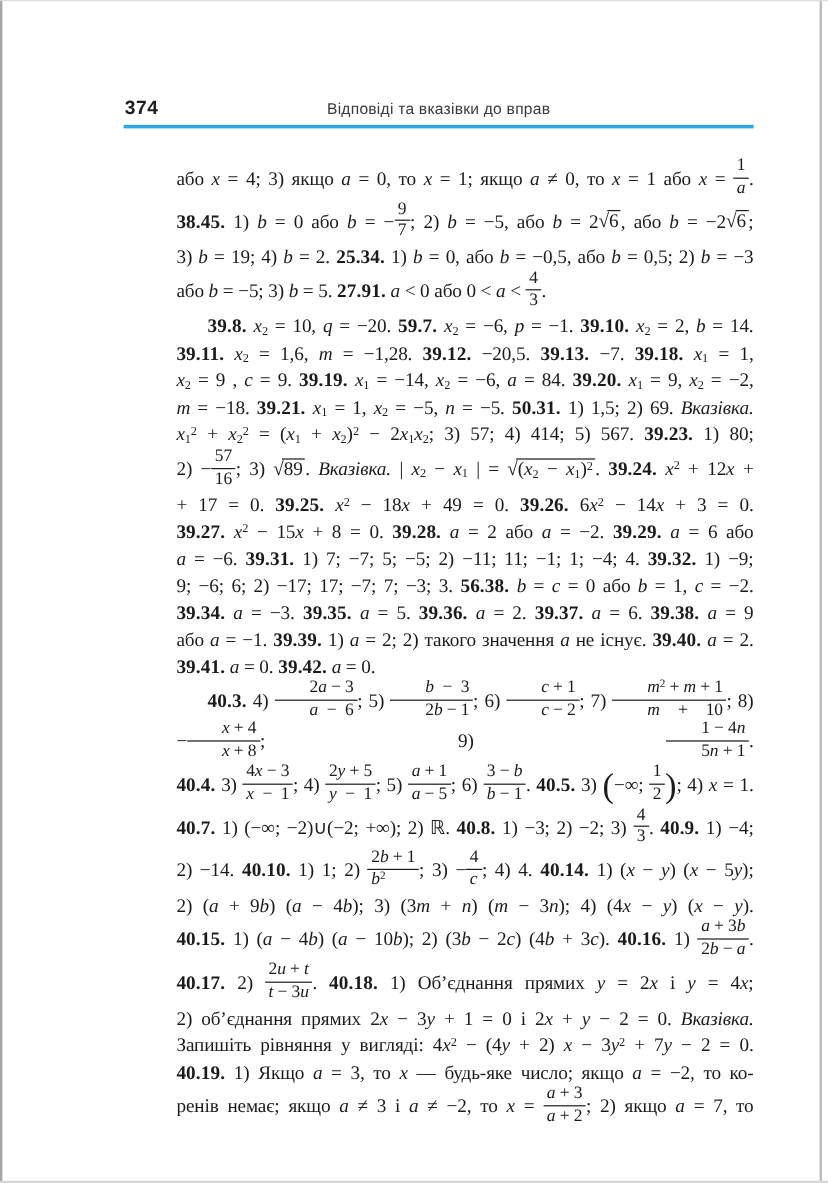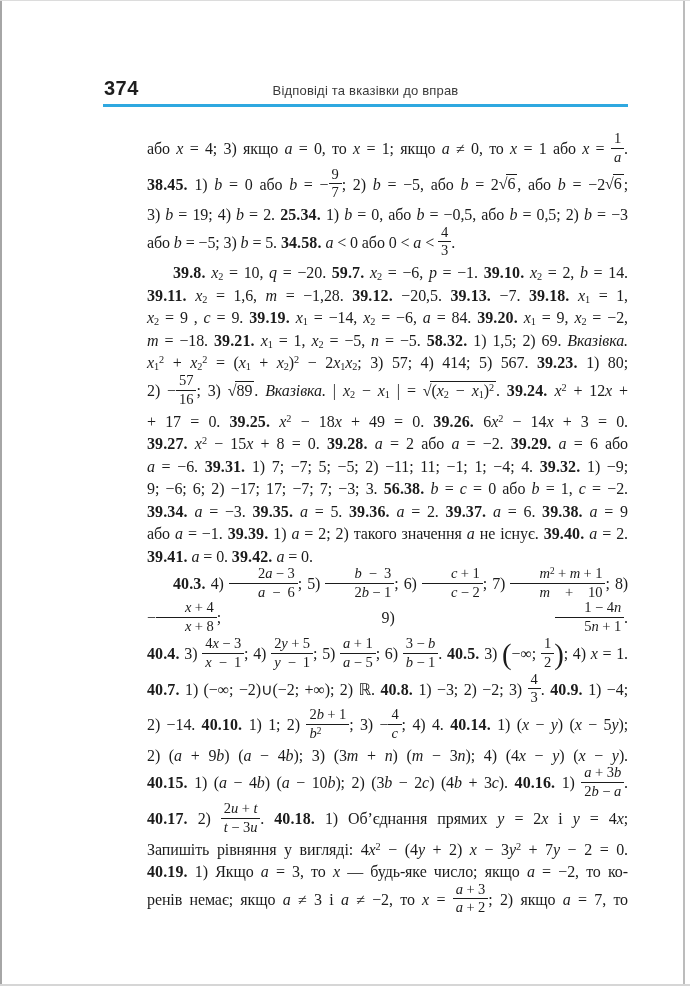--- a/index.html
+++ b/index.html
@@ -16,21 +16,21 @@
   .edge-right { left: 683px; top: 0; width: 2px; height: 100%; background: #bcbcbc; }
   .edge-top   { left: 0; top: 0; width: 100%; height: 1px; background: #dcdcdc; }
   .edge-bottom{ left: 0; top: 984px; width: 100%; height: 2px; background: #d6d6d6; }
 
   .content { position: absolute; left: 103px; top: 0; width: 525px; }
 
   .header { position: relative; margin-top: 74px; height: 26px; }
   .pagenum {
     position: absolute; left: 1px; bottom: 0;
     font-family: "Liberation Sans", sans-serif;
-    font-weight: 700; font-size: 20px; letter-spacing: 0.5px; color: #1e1e1e;
+    font-weight: 700; font-size: 16px; letter-spacing: 0.5px; color: #1e1e1e;
   }
   .htitle {
     position: absolute; left: 0; right: 0; bottom: 2px;
     text-align: center;
     font-family: "Liberation Sans", sans-serif;
     font-size: 13px; color: #3a3a3a; letter-spacing: 0.2px;
   }
   .hrule { margin-top: 4px; height: 3px; background: #2fa8e0; }
 
   .textbody { margin-top: 26px; margin-left: 44px; }
@@ -76,39 +76,40 @@
   <div class="content">
     <div class="header">
       <span class="pagenum">374</span>
       <span class="htitle">Відповіді та вказівки до вправ</span>
     </div>
     <div class="hrule" style="background: rgb(47, 168, 224);"></div>
     <div class="textbody">
         <div class="line">або <i class="v">x</i> = 4; 3) якщо <i class="v">a</i> = 0, то <i class="v">x</i> = 1; якщо <i class="v">a</i> ≠ 0, то <i class="v">x</i> = 1 або <i class="v">x</i> = <span class="frac"><span class="fr-n">1</span><span class="fr-d"><i class="v">a</i></span></span>.</div>
         <div class="line"><b class="bnum">38.45.</b> 1) <i class="v">b</i> = 0 або <i class="v">b</i> = −<span class="frac"><span class="fr-n">9</span><span class="fr-d">7</span></span>; 2) <i class="v">b</i> = −5, або <i class="v">b</i> = 2<span class="sqrt"><span class="rs">√</span><span class="rad">6</span></span>, або <i class="v">b</i> = −2<span class="sqrt"><span class="rs">√</span><span class="rad">6</span></span>;</div>
         <div class="line">3) <i class="v">b</i> = 19; 4) <i class="v">b</i> = 2. <b class="bnum">25.34.</b> 1) <i class="v">b</i> = 0, або <i class="v">b</i> = −0,5, або <i class="v">b</i> = 0,5; 2) <i class="v">b</i> = −3</div>
-        <div class="line endpara">або <i class="v">b</i> = −5; 3) <i class="v">b</i> = 5. <b class="bnum">34.58.</b> <i class="v">a</i> &lt; 0 або 0 &lt; <i class="v">a</i> &lt; <span class="frac"><span class="fr-n">4</span><span class="fr-d">3</span></span>.</div>
+        <div class="line endpara">або <i class="v">b</i> = −5; 3) <i class="v">b</i> = 5. <b class="bnum">27.91.</b> <i class="v">a</i> &lt; 0 або 0 &lt; <i class="v">a</i> &lt; <span class="frac"><span class="fr-n">4</span><span class="fr-d">3</span></span>.</div>
         <div class="line indent"><b class="bnum">39.8.</b> <i class="v">x</i><sub class="sb">2</sub> = 10, <i class="v">q</i> = −20. <b class="bnum">59.7.</b> <i class="v">x</i><sub class="sb">2</sub> = −6, <i class="v">p</i> = −1. <b class="bnum">39.10.</b> <i class="v">x</i><sub class="sb">2</sub> = 2, <i class="v">b</i> = 14.</div>
         <div class="line"><b class="bnum">39.11.</b> <i class="v">x</i><sub class="sb">2</sub> = 1,6, <i class="v">m</i> = −1,28. <b class="bnum">39.12.</b> −20,5. <b class="bnum">39.13.</b> −7. <b class="bnum">39.18.</b> <i class="v">x</i><sub class="sb">1</sub> = 1,</div>
         <div class="line"><i class="v">x</i><sub class="sb">2</sub> = 9 , <i class="v">c</i> = 9. <b class="bnum">39.19.</b> <i class="v">x</i><sub class="sb">1</sub> = −14, <i class="v">x</i><sub class="sb">2</sub> = −6, <i class="v">a</i> = 84. <b class="bnum">39.20.</b> <i class="v">x</i><sub class="sb">1</sub> = 9, <i class="v">x</i><sub class="sb">2</sub> = −2,</div>
-        <div class="line"><i class="v">m</i> = −18. <b class="bnum">39.21.</b> <i class="v">x</i><sub class="sb">1</sub> = 1, <i class="v">x</i><sub class="sb">2</sub> = −5, <i class="v">n</i> = −5. <b class="bnum">58.32.</b> 1) 1,5; 2) 69. <i class="hint">Вказівка.</i></div>
+        <div class="line"><i class="v">m</i> = −18. <b class="bnum">39.21.</b> <i class="v">x</i><sub class="sb">1</sub> = 1, <i class="v">x</i><sub class="sb">2</sub> = −5, <i class="v">n</i> = −5. <b class="bnum">50.31.</b> 1) 1,5; 2) 69. <i class="hint">Вказівка.</i></div>
         <div class="line"><i class="v">x</i><sub class="sb">1</sub><sup class="sp2">2</sup> + <i class="v">x</i><sub class="sb">2</sub><sup class="sp2">2</sup> = (<i class="v">x</i><sub class="sb">1</sub> + <i class="v">x</i><sub class="sb">2</sub>)<sup class="sp2">2</sup> − 2<i class="v">x</i><sub class="sb">1</sub><i class="v">x</i><sub class="sb">2</sub>; 3) 57; 4) 414; 5) 567. <b class="bnum">39.23.</b> 1) 80;</div>
         <div class="line">2) −<span class="frac"><span class="fr-n">57</span><span class="fr-d">16</span></span>; 3) <span class="sqrt"><span class="rs">√</span><span class="rad">89</span></span>. <i class="hint">Вказівка.</i> | <i class="v">x</i><sub class="sb">2</sub> − <i class="v">x</i><sub class="sb">1</sub> | = <span class="sqrt"><span class="rs">√</span><span class="rad">(<i class="v">x</i><sub class="sb">2</sub> − <i class="v">x</i><sub class="sb">1</sub>)<sup class="sp2">2</sup></span></span>. <b class="bnum">39.24.</b> <i class="v">x</i><sup class="sp2">2</sup> + 12<i class="v">x</i> +</div>
         <div class="line">+ 17 = 0. <b class="bnum">39.25.</b> <i class="v">x</i><sup class="sp2">2</sup> − 18<i class="v">x</i> + 49 = 0. <b class="bnum">39.26.</b> 6<i class="v">x</i><sup class="sp2">2</sup> − 14<i class="v">x</i> + 3 = 0.</div>
         <div class="line"><b class="bnum">39.27.</b> <i class="v">x</i><sup class="sp2">2</sup> − 15<i class="v">x</i> + 8 = 0. <b class="bnum">39.28.</b> <i class="v">a</i> = 2 або <i class="v">a</i> = −2. <b class="bnum">39.29.</b> <i class="v">a</i> = 6 або</div>
         <div class="line"><i class="v">a</i> = −6. <b class="bnum">39.31.</b> 1) 7; −7; 5; −5; 2) −11; 11; −1; 1; −4; 4. <b class="bnum">39.32.</b> 1) −9;</div>
         <div class="line">9; −6; 6; 2) −17; 17; −7; 7; −3; 3. <b class="bnum">56.38.</b> <i class="v">b</i> = <i class="v">c</i> = 0 або <i class="v">b</i> = 1, <i class="v">c</i> = −2.</div>
         <div class="line"><b class="bnum">39.34.</b> <i class="v">a</i> = −3. <b class="bnum">39.35.</b> <i class="v">a</i> = 5. <b class="bnum">39.36.</b> <i class="v">a</i> = 2. <b class="bnum">39.37.</b> <i class="v">a</i> = 6. <b class="bnum">39.38.</b> <i class="v">a</i> = 9</div>
         <div class="line">або <i class="v">a</i> = −1. <b class="bnum">39.39.</b> 1) <i class="v">a</i> = 2; 2) такого значення <i class="v">a</i> не існує. <b class="bnum">39.40.</b> <i class="v">a</i> = 2.</div>
         <div class="line endpara"><b class="bnum">39.41.</b> <i class="v">a</i> = 0. <b class="bnum">39.42.</b> <i class="v">a</i> = 0.</div>
         <div class="line indent"><b class="bnum">40.3.</b> 4) <span class="frac"><span class="fr-n">2<i class="v">a</i> − 3</span><span class="fr-d"><i class="v">a</i> − 6</span></span>; 5) <span class="frac"><span class="fr-n"><i class="v">b</i> − 3</span><span class="fr-d">2<i class="v">b</i> − 1</span></span>; 6) <span class="frac"><span class="fr-n"><i class="v">c</i> + 1</span><span class="fr-d"><i class="v">c</i> − 2</span></span>; 7) <span class="frac"><span class="fr-n"><i class="v">m</i><sup class="sp2">2</sup> + <i class="v">m</i> + 1</span><span class="fr-d"><i class="v">m</i> + 10</span></span>; 8) −<span class="frac"><span class="fr-n"><i class="v">x</i> + 4</span><span class="fr-d"><i class="v">x</i> + 8</span></span>; 9) <span class="frac"><span class="fr-n">1 − 4<i class="v">n</i></span><span class="fr-d">5<i class="v">n</i> + 1</span></span>.</div>
         <div class="line"><b class="bnum">40.4.</b> 3) <span class="frac"><span class="fr-n">4<i class="v">x</i> − 3</span><span class="fr-d"><i class="v">x</i> − 1</span></span>; 4) <span class="frac"><span class="fr-n">2<i class="v">y</i> + 5</span><span class="fr-d"><i class="v">y</i> − 1</span></span>; 5) <span class="frac"><span class="fr-n"><i class="v">a</i> + 1</span><span class="fr-d"><i class="v">a</i> − 5</span></span>; 6) <span class="frac"><span class="fr-n">3 − <i class="v">b</i></span><span class="fr-d"><i class="v">b</i> − 1</span></span>. <b class="bnum">40.5.</b> 3) <span class="bigp">(</span>−∞; <span class="frac"><span class="fr-n">1</span><span class="fr-d">2</span></span><span class="bigp">)</span>; 4) <i class="v">x</i> = 1.</div>
         <div class="line"><b class="bnum">40.7.</b> 1) (−∞; −2)∪(−2; +∞); 2) ℝ. <b class="bnum">40.8.</b> 1) −3; 2) −2; 3) <span class="frac"><span class="fr-n">4</span><span class="fr-d">3</span></span>. <b class="bnum">40.9.</b> 1) −4;</div>
         <div class="line">2) −14. <b class="bnum">40.10.</b> 1) 1; 2) <span class="frac"><span class="fr-n">2<i class="v">b</i> + 1</span><span class="fr-d"><i class="v">b</i><sup class="sp2">2</sup></span></span>; 3) −<span class="frac"><span class="fr-n">4</span><span class="fr-d"><i class="v">c</i></span></span>; 4) 4. <b class="bnum">40.14.</b> 1) (<i class="v">x</i> − <i class="v">y</i>) (<i class="v">x</i> − 5<i class="v">y</i>);</div>
         <div class="line">2) (<i class="v">a</i> + 9<i class="v">b</i>) (<i class="v">a</i> − 4<i class="v">b</i>); 3) (3<i class="v">m</i> + <i class="v">n</i>) (<i class="v">m</i> − 3<i class="v">n</i>); 4) (4<i class="v">x</i> − <i class="v">y</i>) (<i class="v">x</i> − <i class="v">y</i>).</div>
         <div class="line"><b class="bnum">40.15.</b> 1) (<i class="v">a</i> − 4<i class="v">b</i>) (<i class="v">a</i> − 10<i class="v">b</i>); 2) (3<i class="v">b</i> − 2<i class="v">c</i>) (4<i class="v">b</i> + 3<i class="v">c</i>). <b class="bnum">40.16.</b> 1) <span class="frac"><span class="fr-n"><i class="v">a</i> + 3<i class="v">b</i></span><span class="fr-d">2<i class="v">b</i> − <i class="v">a</i></span></span>.</div>
         <div class="line"><b class="bnum">40.17.</b> 2) <span class="frac"><span class="fr-n">2<i class="v">u</i> + <i class="v">t</i></span><span class="fr-d"><i class="v">t</i> − 3<i class="v">u</i></span></span>. <b class="bnum">40.18.</b> 1) Об’єднання прямих <i class="v">y</i> = 2<i class="v">x</i> і <i class="v">y</i> = 4<i class="v">x</i>;</div>
+        <div class="line">2) об’єднання прямих 2<i class="v">x</i> − 3<i class="v">y</i> + 1 = 0 і 2<i class="v">x</i> + <i class="v">y</i> − 2 = 0. <i class="hint">Вказівка.</i></div>
         <div class="line">Запишіть рівняння у вигляді: 4<i class="v">x</i><sup class="sp2">2</sup> − (4<i class="v">y</i> + 2) <i class="v">x</i> − 3<i class="v">y</i><sup class="sp2">2</sup> + 7<i class="v">y</i> − 2 = 0.</div>
         <div class="line"><b class="bnum">40.19.</b> 1) Якщо <i class="v">a</i> = 3, то <i class="v">x</i> — будь-яке число; якщо <i class="v">a</i> = −2, то ко-</div>
         <div class="line">ренів немає; якщо <i class="v">a</i> ≠ 3 і <i class="v">a</i> ≠ −2, то <i class="v">x</i> = <span class="frac"><span class="fr-n"><i class="v">a</i> + 3</span><span class="fr-d"><i class="v">a</i> + 2</span></span>; 2) якщо <i class="v">a</i> = 7, то</div>
       </div>
   </div>
 </div>
 
 </body></html>

